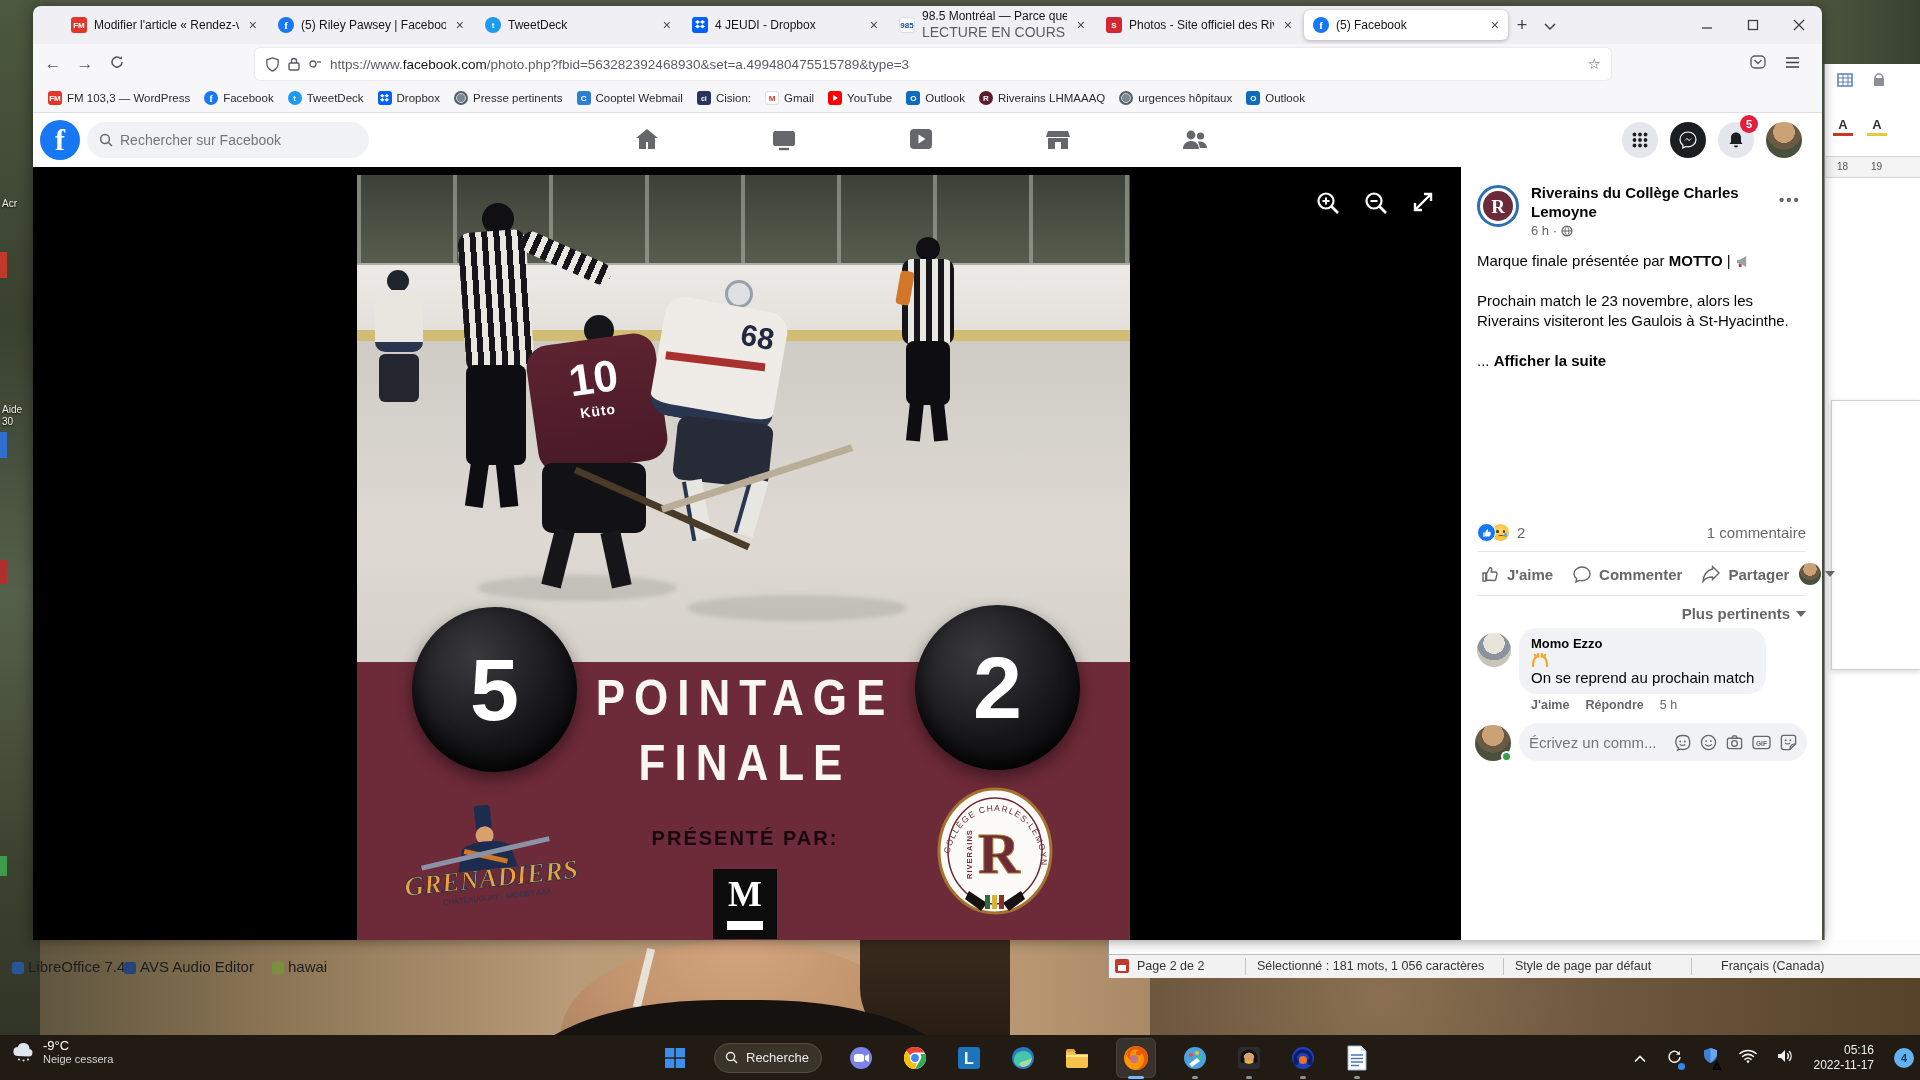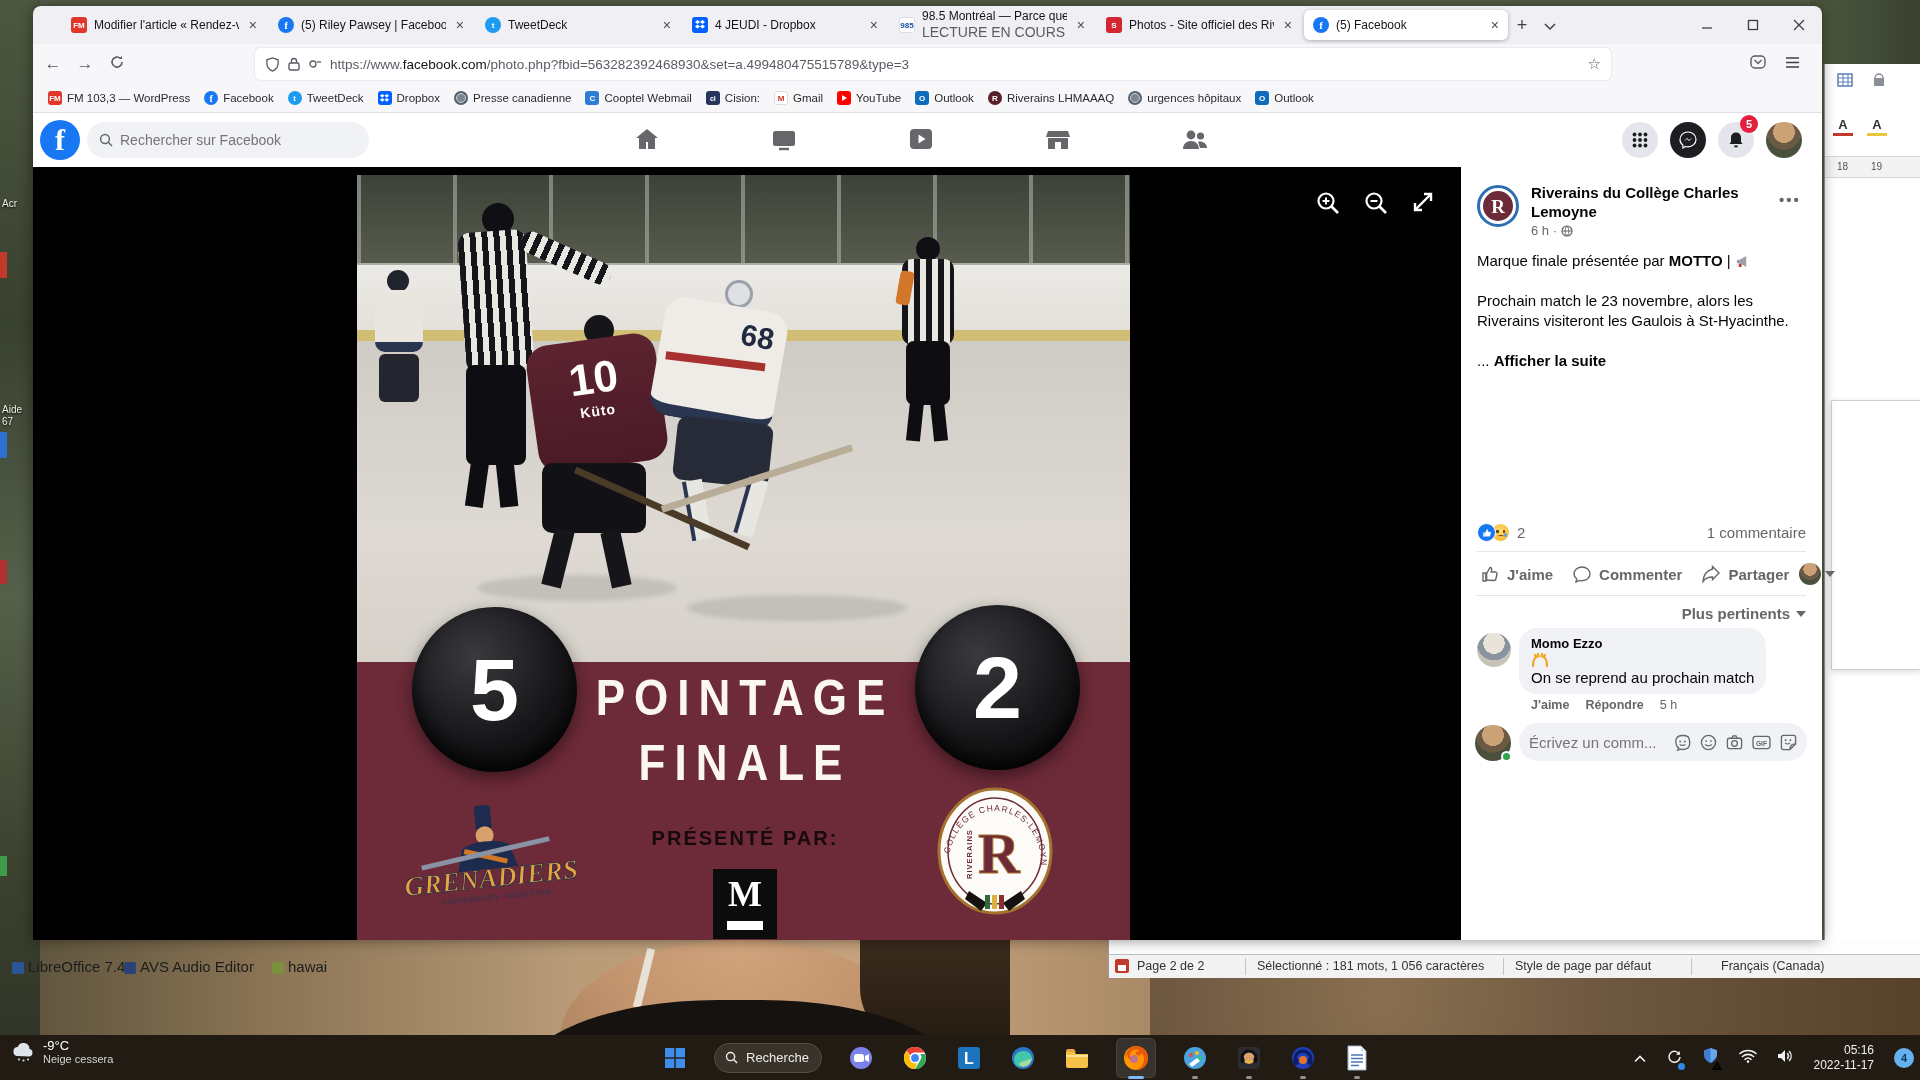--- a/index.html
+++ b/index.html
@@ -144,21 +144,21 @@
   <div class="abs rock-right"></div>
   <div class="abs wall-left"></div>
   <div class="abs wall-right-top"></div>
 
   <div class="abs edge-frag" style="top:252px;height:26px;background:#c0392b"></div>
   <div class="abs edge-frag" style="top:432px;height:26px;background:#2e6fd0"></div>
   <div class="abs edge-frag" style="top:560px;height:24px;background:#b03030"></div>
   <div class="abs edge-frag" style="top:856px;height:20px;background:#3f9b4a"></div>
   <div class="abs frag-label" style="left:2px;top:198px">Acr</div>
   <div class="abs frag-label" style="left:2px;top:404px">Aide</div>
-  <div class="abs frag-label" style="left:2px;top:416px">67</div>
+  <div class="abs frag-label" style="left:2px;top:416px">30</div>
 
   <div class="abs lo-strip">
     <div class="lo-icon" style="left:10px;top:8px">
       <svg width="16" height="16" viewBox="0 0 16 16">
           <rect x="1" y="2" width="14" height="12" fill="none" stroke="#5a7fb5" stroke-width="1.5"></rect>
           <path d="M1 6h14M1 10h14M6 2v12M11 2v12" stroke="#5a7fb5" stroke-width="1"></path>
         </svg>
     </div>
     <div class="lo-icon" style="left:44px;top:8px">
       <svg width="16" height="16" viewBox="0 0 16 16">
@@ -319,21 +319,21 @@
       <div class="bm">
           <span class="bmi" style="background:#0061fe">
             <svg width="9" height="9" viewBox="0 0 10 10">
               <path d="M2.5 0L5 2 2.5 4 0 2zM7.5 0L10 2 7.5 4 5 2zM2.5 4.5L5 6.5 2.5 8.5 0 6.5zM7.5 4.5L10 6.5 7.5 8.5 5 6.5z" fill="#fff"></path>
             </svg>
           </span>
           <span>Dropbox</span>
         </div>
       <div class="bm">
           <span class="bmi globe"></span>
-          <span>Presse canadienne</span>
+          <span>Presse pertinents</span>
         </div>
       <div class="bm">
           <span class="bmi" style="background:#2d7dd2">C</span>
           <span>Cooptel Webmail</span>
         </div>
       <div class="bm">
           <span class="bmi" style="background:#27345c;font-size:7px">ci</span>
           <span>Cision:</span>
         </div>
       <div class="bm">

